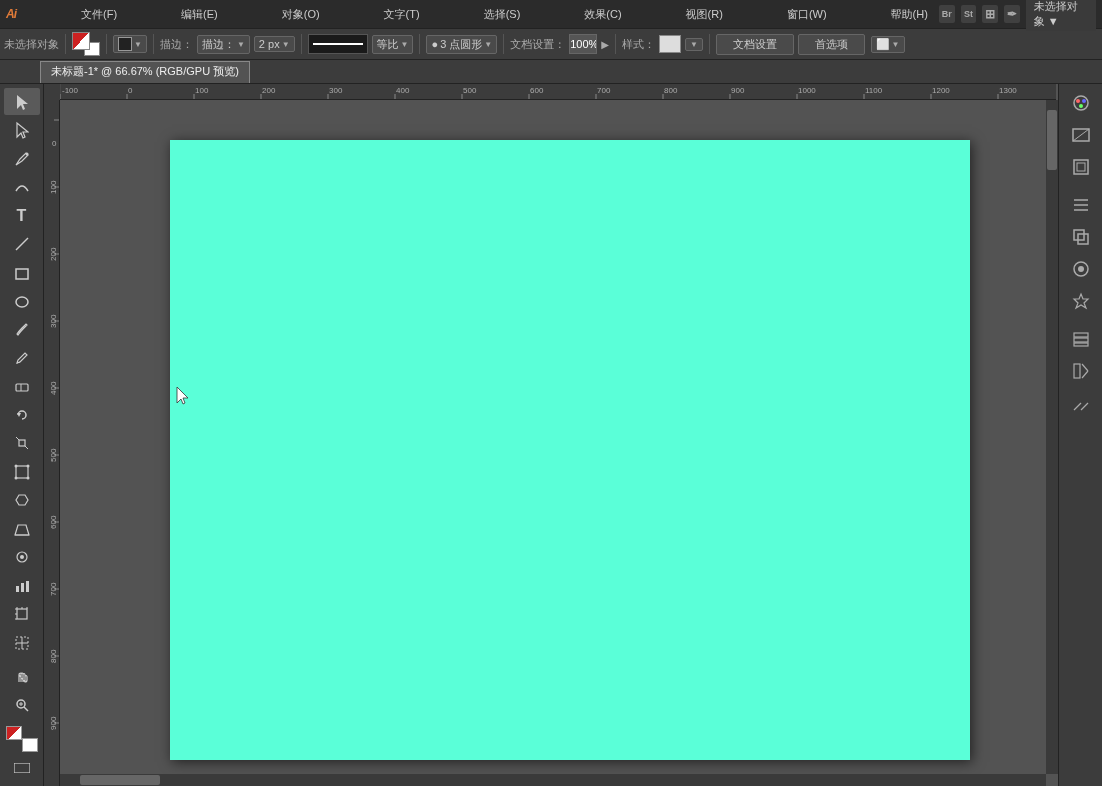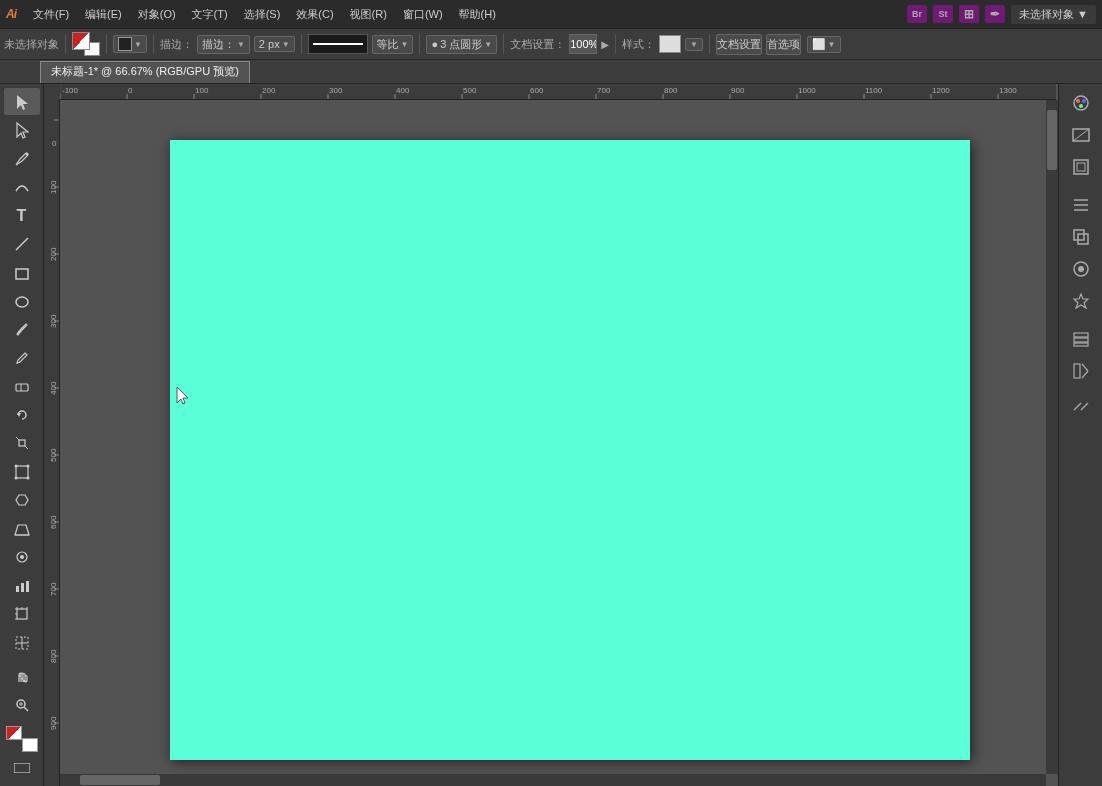--- a/index.html
+++ b/index.html
@@ -31,30 +31,31 @@
       font-style: italic;
       margin-right: 8px;
       letter-spacing: -1px;
     }
     .menu-item {
       color: #cccccc;
       font-size: 11px;
       padding: 2px 7px;
       cursor: pointer;
       white-space: nowrap;
+      margin-left: 48px;
     }
     .menu-spacer { flex: 1; }
     .menu-right {
       display: flex;
       align-items: center;
       gap: 6px;
     }
     .bridge-icon {
       width: 20px; height: 18px;
-      background: #701a75;
+      background: #404040;
       border-radius: 2px;
       display: flex; align-items: center; justify-content: center;
       font-size: 9px; color: #aaa; font-weight: bold;
     }
     .top-right-label {
       font-size: 11px;
       color: #ccc;
       background: #3a3a3a;
       padding: 2px 8px;
       border-radius: 2px;
@@ -111,21 +112,21 @@
       width: 22px; height: 18px;
       background: #dddddd;
       border: 1px solid #888;
     }
     .toolbar-btn {
       background: #4a4a4a;
       border: 1px solid #666;
       border-radius: 2px;
       color: #ccc;
       font-size: 11px;
-      padding: 2px 0;
+      padding: 2px 16px;
       cursor: pointer;
     }
 
     
     #tab-bar {
       width: 100%;
       height: 24px;
       background: #3c3c3c;
       display: flex;
       align-items: flex-end;

